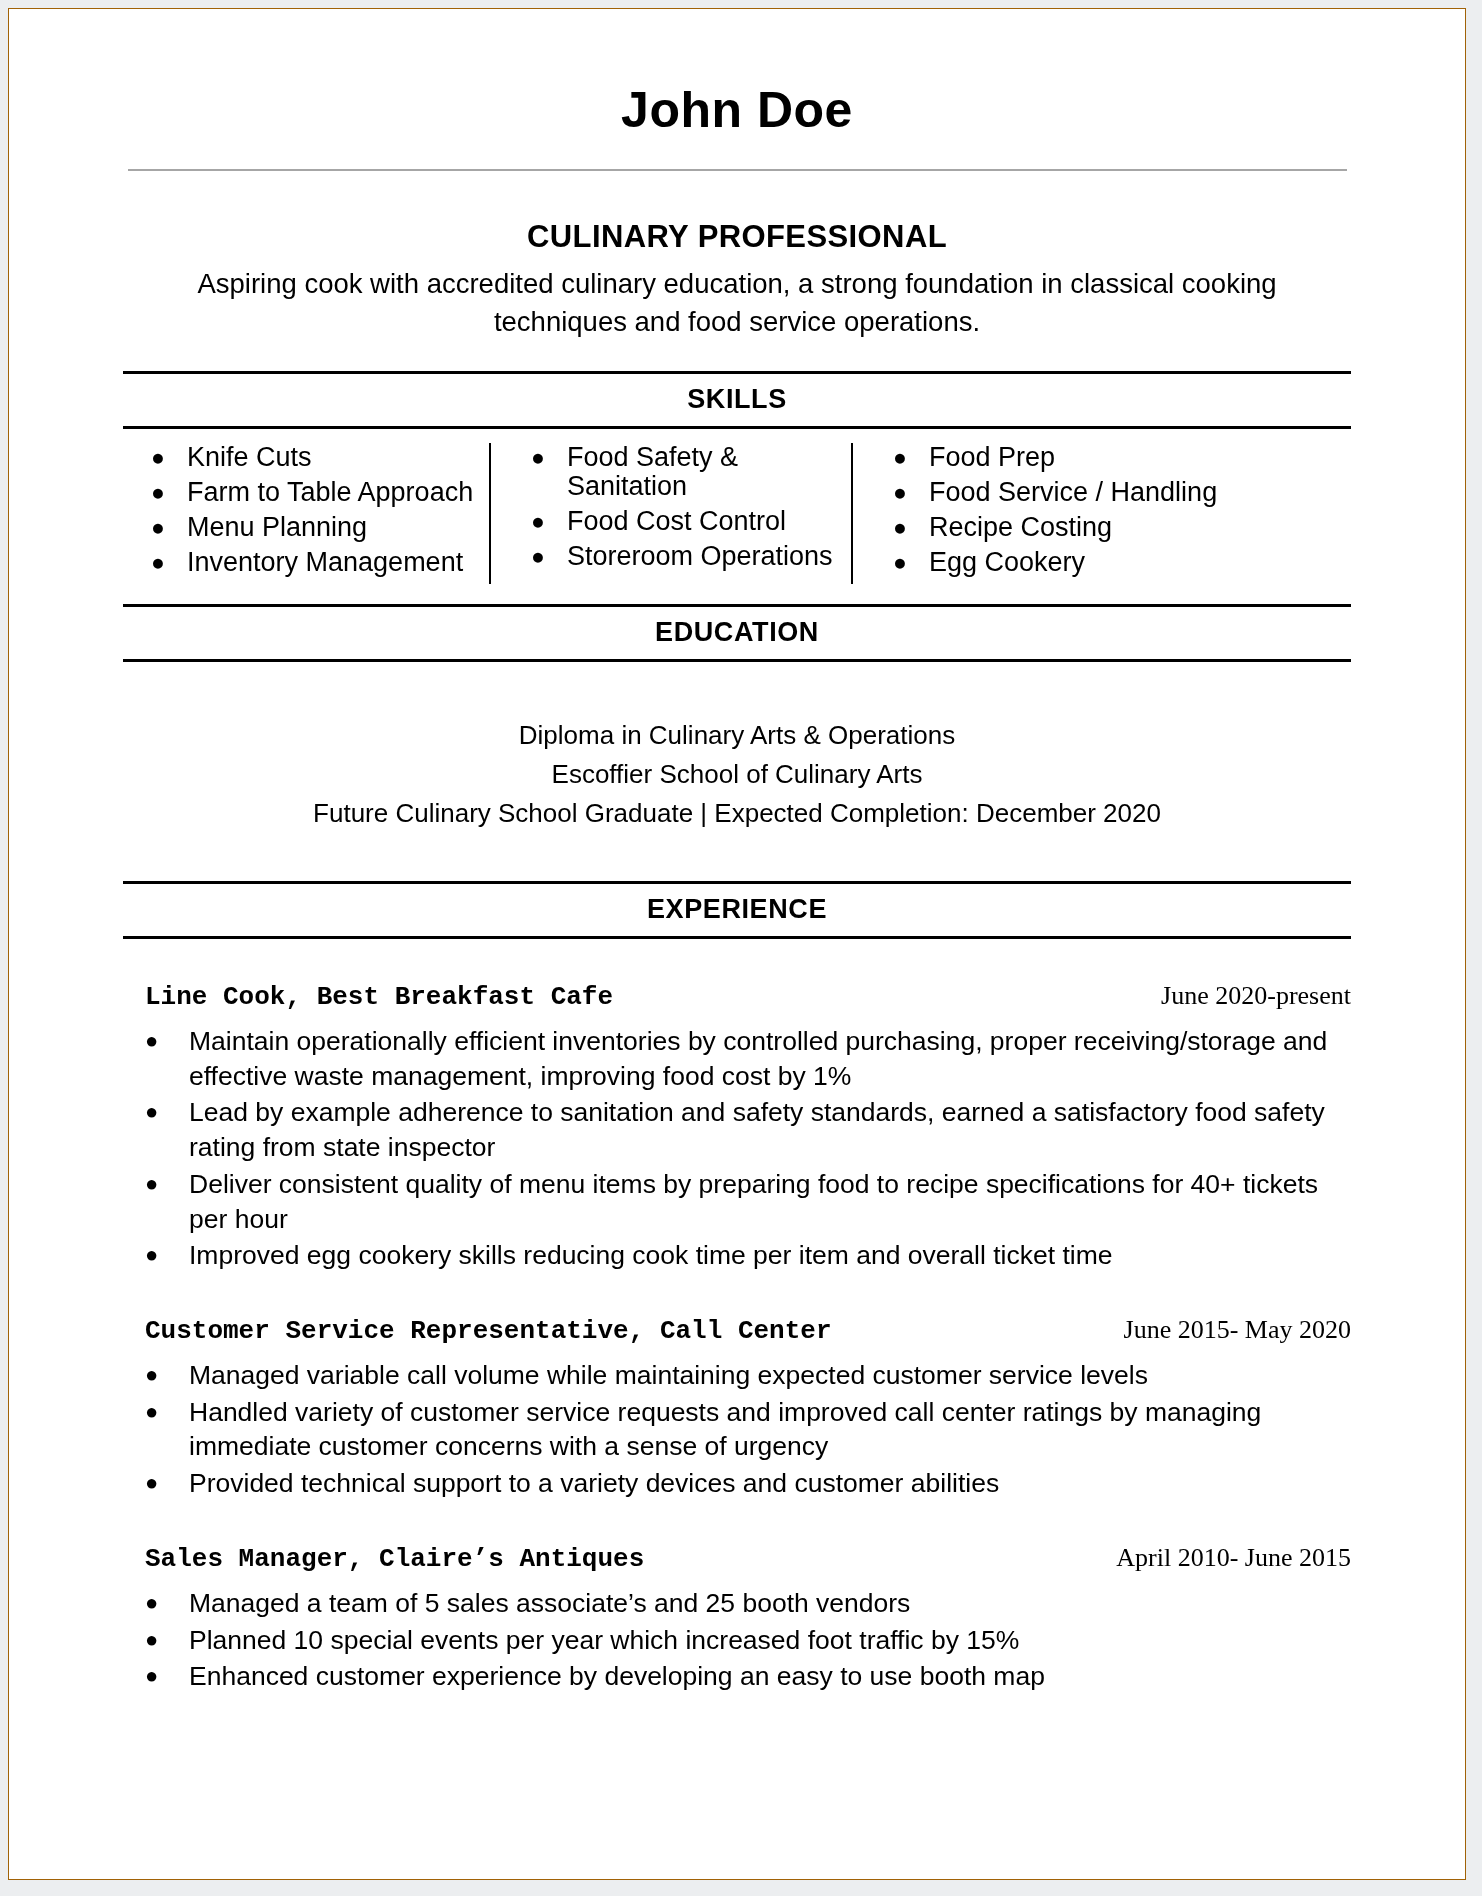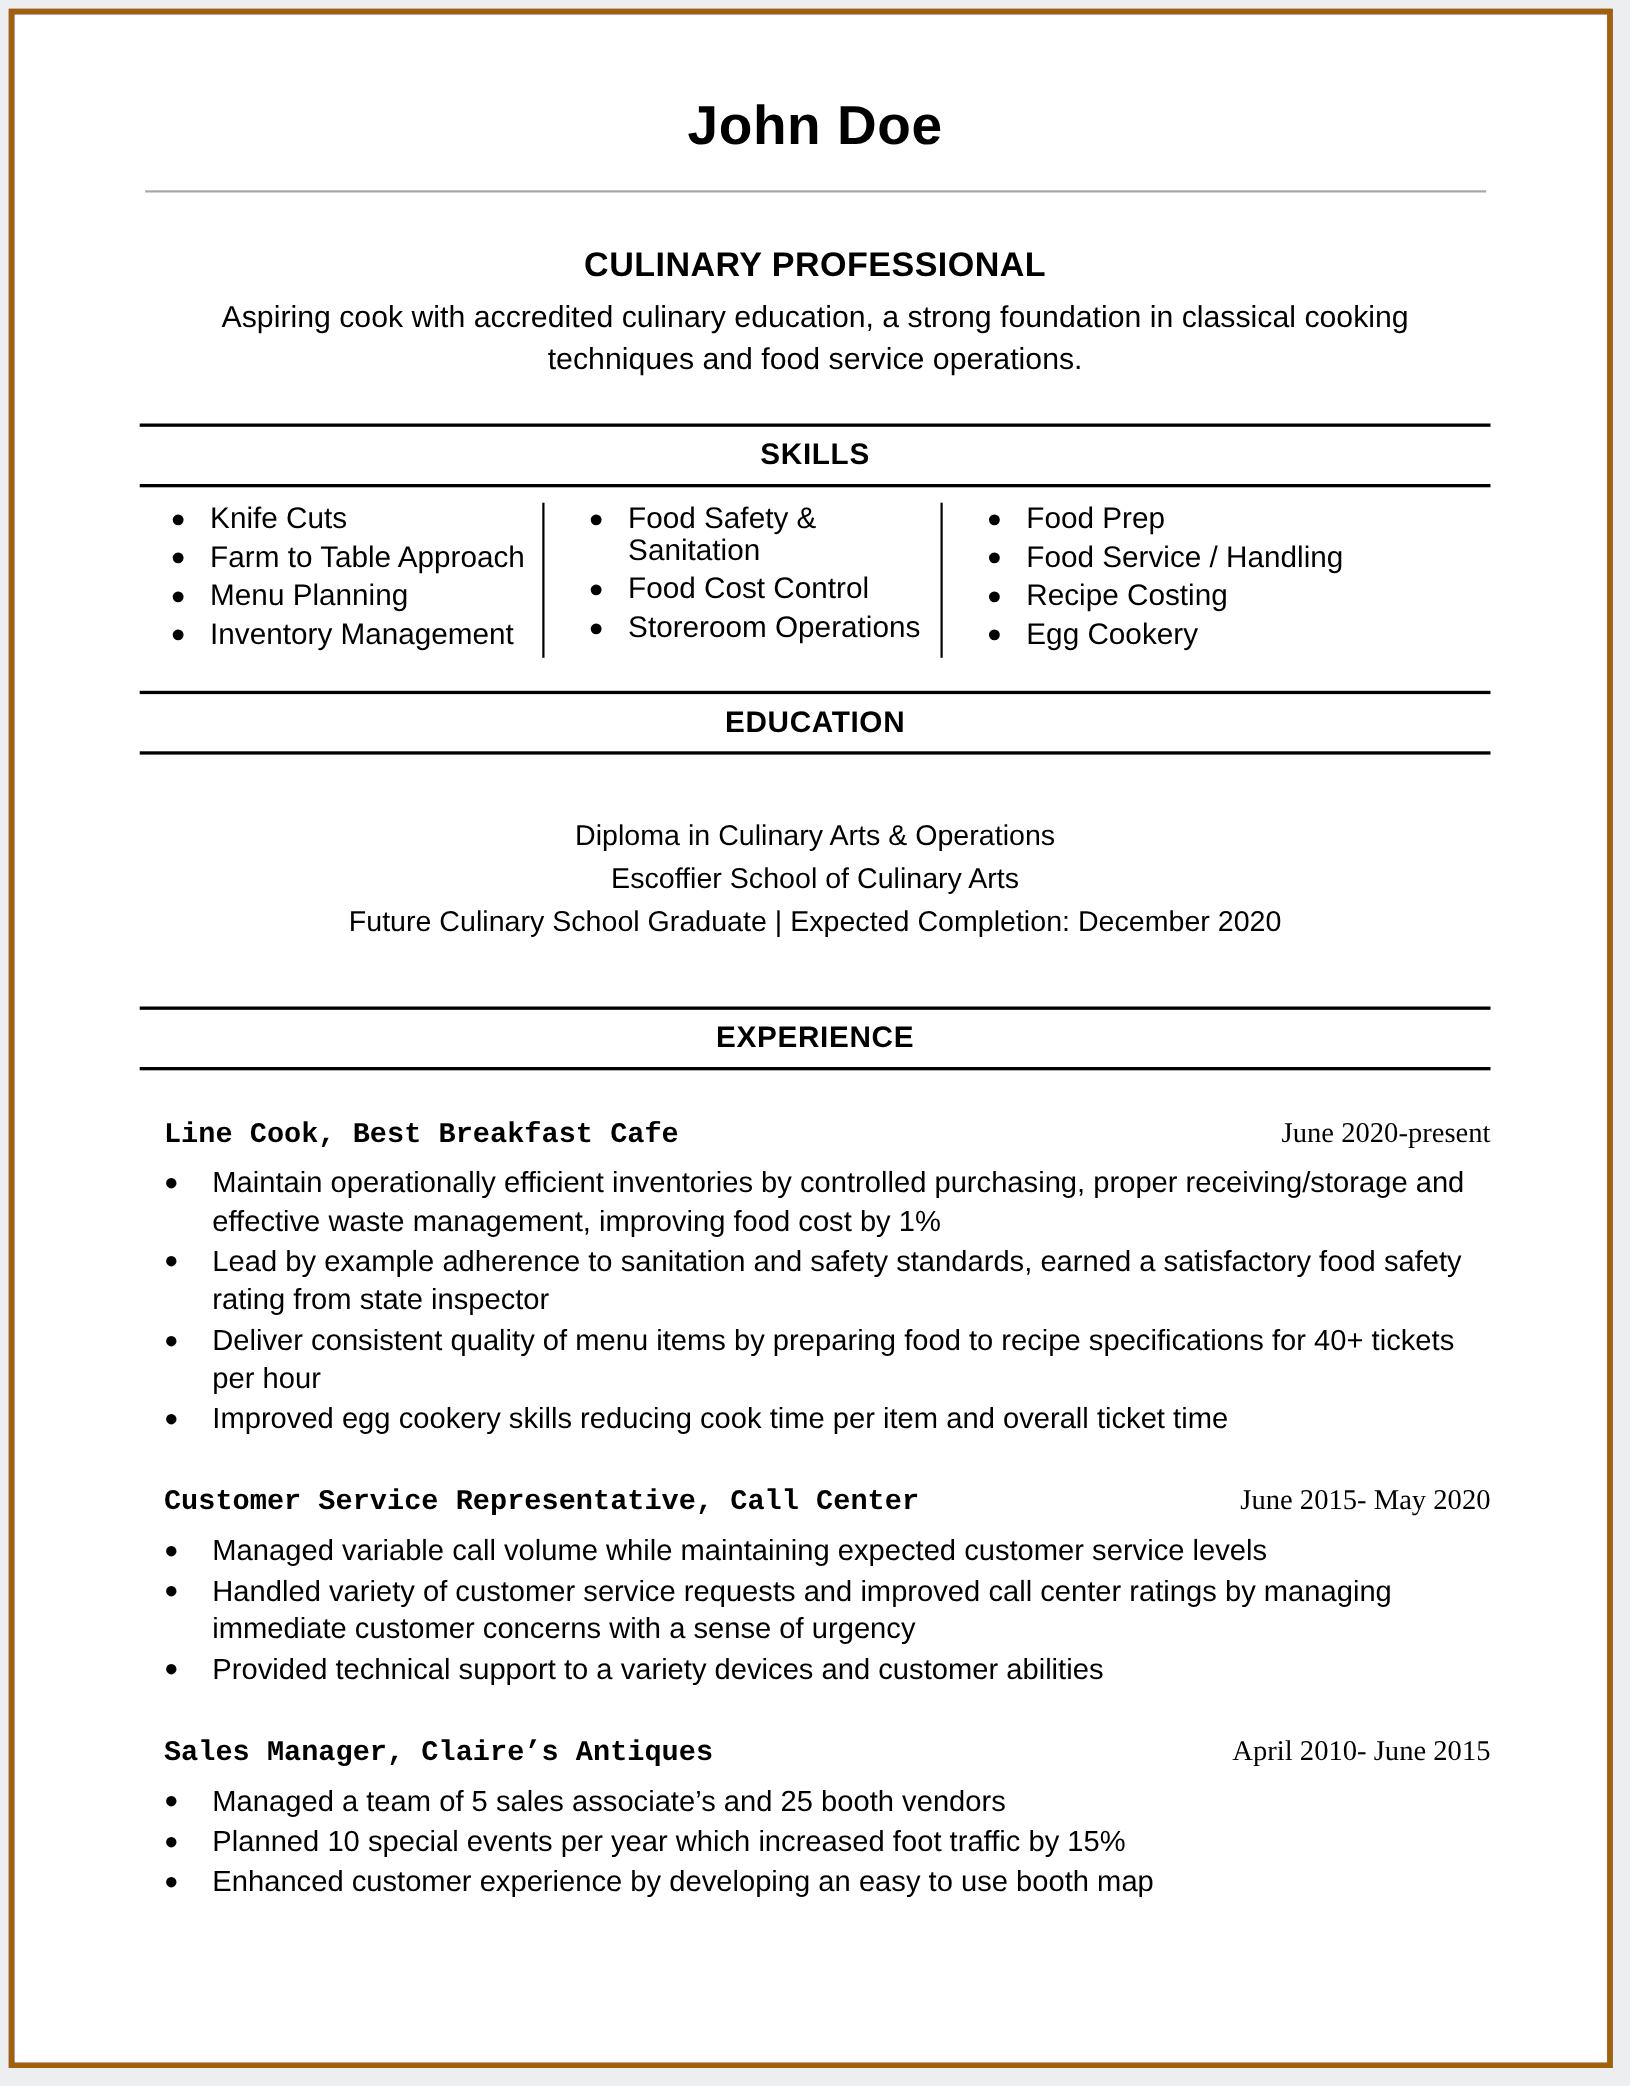--- a/index.html
+++ b/index.html
@@ -13,22 +13,22 @@
     font-family: "Liberation Sans", sans-serif;
     -webkit-font-smoothing: antialiased;
   }
 
   .page-frame {
     position: absolute;
     left: 8px;
     top: 8px;
     width: 1458px;
     height: 1872px;
-    background: #701a75;
-    border: 5px solid #a16207;
+    background: #ef4444;
+    border: 1px solid #a16207;
     box-sizing: border-box;
     overflow: hidden;
   }
 
   .sheet {
     position: absolute;
     left: 0; top: 0;
     width: 1456px;
     height: 1870px;
     background: #ffffff;
@@ -65,21 +65,21 @@
     margin: 10px auto 0 auto;
     width: 1130px;
     text-align: center;
     font-size: 27.5px;
     line-height: 1.38;
     color: #000;
   }
 
   
   .section-head {
-    margin: 12px auto;
+    margin: 2px auto;
     width: 1228px;
     text-align: center;
     font-size: 27px;
     font-weight: bold;
     letter-spacing: 0.6px;
     color: #000;
     border-top: 3px solid #000;
     border-bottom: 3px solid #000;
     padding: 10px 0 11px 0;
     box-sizing: border-box;

